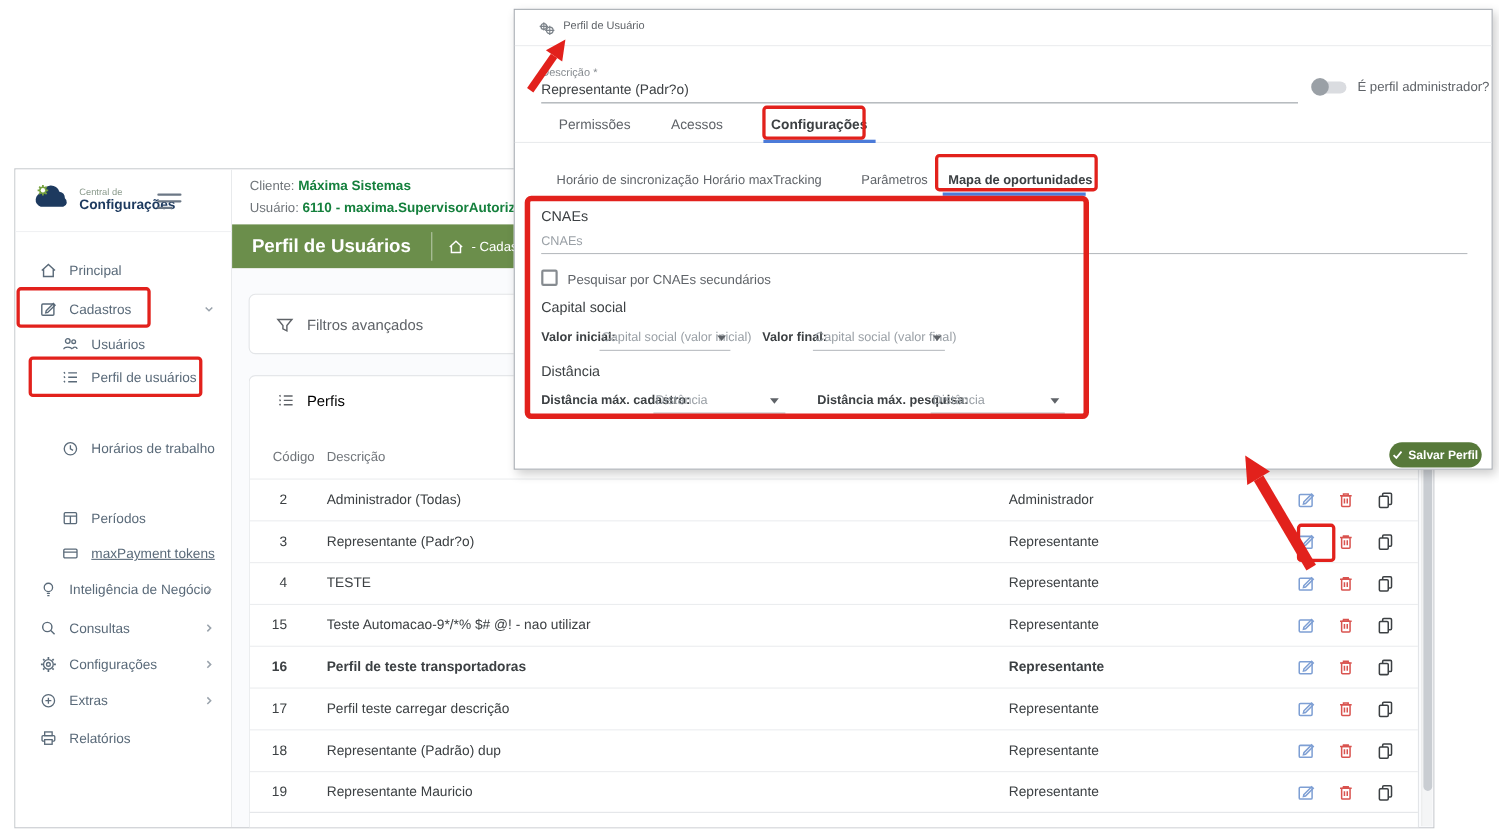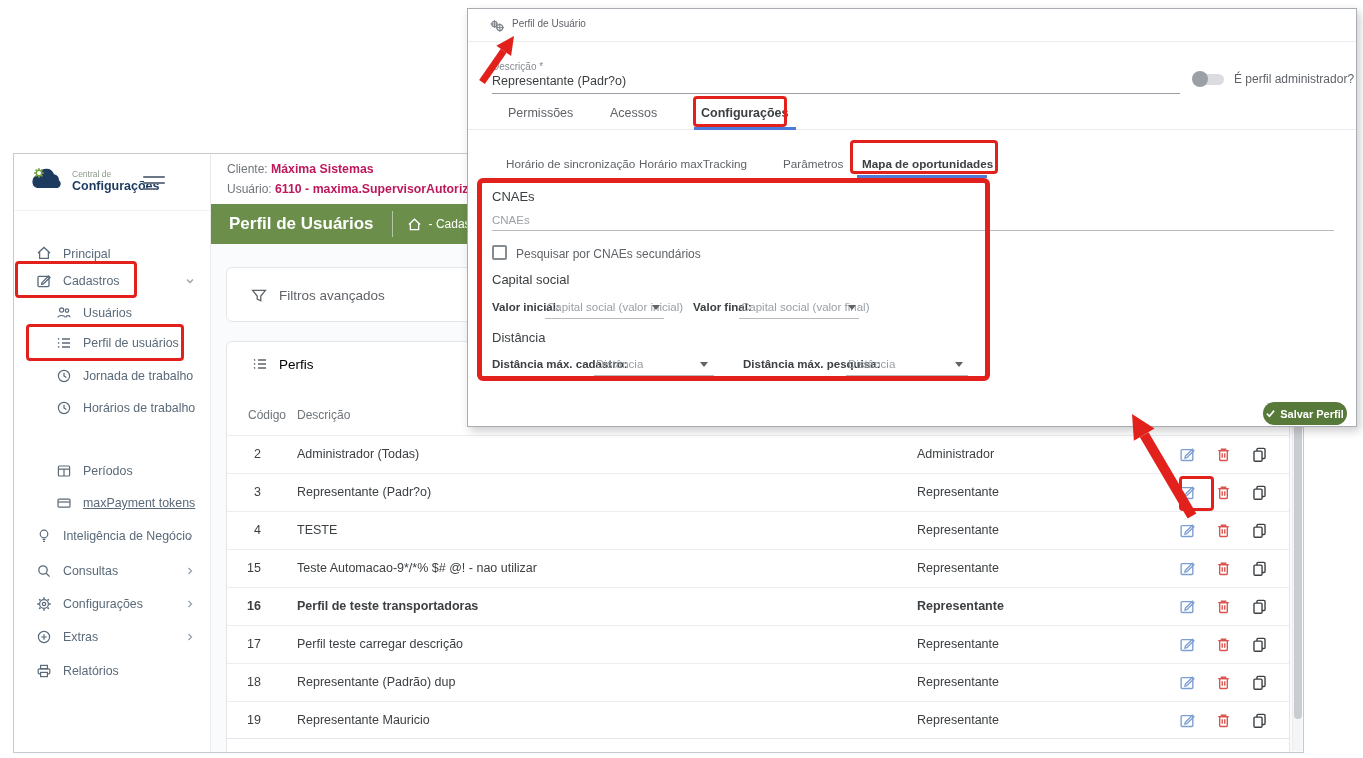--- a/index.html
+++ b/index.html
@@ -23,21 +23,21 @@
   .nav-item { position:absolute; left:0; width:197px; height:30px; display:flex; align-items:center;
               font-size:12.4px; color:#5a6a79; cursor:pointer; }
   .nav-item .nav-icon { width:16px; height:16px; margin-left:22px; margin-right:11px; flex:0 0 16px;
                         color:#5a6a79; }
   .nav-item.sub .nav-icon { margin-left:42px; }
   .nav-chev { position:absolute; right:16px; width:10px; height:10px; color:#9aa3ac; }
 
   
   .hdr { position:absolute; left:197px; top:0; right:0; height:50px; background:#fff; }
   .hdr-line { position:absolute; left:16px; font-size:12px; color:#70757a; white-space:nowrap; }
-  .hdr-line b { color:#be185d; font-size:12.3px; }
+  .hdr-line b { color:#15803d; font-size:12.3px; }
 
   
   .gbar { position:absolute; left:197px; top:50px; right:0; height:40px; background:#6b8e4b;
           display:flex; align-items:center; }
   .gbar-title { margin-left:18px; font-size:17px; font-weight:bold; color:#fff; }
   .gbar-sep { width:1px; height:26px; background:rgba(255,255,255,.5); margin-left:18px; }
   .gbar-home { width:15px; height:15px; margin-left:14px; color:#fff; }
   .gbar-crumb { margin-left:7px; font-size:12px; color:#fff; white-space:nowrap; }
 
   
@@ -139,21 +139,21 @@
       <span class="brand-line1">Central de</span>
       <span class="brand-line2">Configurações</span>
     </div>
     <div class="hamburger">
       <span style="top:0;width:22px;"></span>
         <span style="top:6px;width:22px;"></span>
         <span style="top:12px;width:14px;"></span>
     </div>
     <div class="brand-divider"></div>
 
-    <div class="nav-item" style="top:77px;align-items:flex-end;">
+    <div class="nav-item" style="top:77px;">
       <svg class="nav-icon" viewBox="0 0 16 16" fill="none" stroke="currentColor" stroke-width="1.3">
           <path d="M2 8 L8 2.4 L14 8 M3.6 6.8 V13.4 H12.4 V6.8"></path>
         </svg>
       <span>Principal</span>
     </div>
     <div class="nav-item" style="top:112px;">
       <svg class="nav-icon" viewBox="0 0 16 16" fill="none" stroke="currentColor" stroke-width="1.3">
           <rect x="2" y="3.4" width="11" height="10.2" rx="1"></rect>
           <path d="M6 9.6 L12.6 3 L14 4.4 L7.4 11 L5.6 11.4 Z"></path>
         </svg>
@@ -170,27 +170,20 @@
           <path d="M10 12.3 c.3-2.3 4-2.3 4 0"></path>
         </svg>
       <span>Usuários</span>
     </div>
     <div class="nav-item sub" style="top:174px;">
       <svg class="nav-icon" viewBox="0 0 16 16" fill="none" stroke="currentColor" stroke-width="1.3">
           <path d="M6 4 H14 M6 8 H14 M6 12 H14"></path>
           <path d="M2.2 3.2 L3 4.6 M2.2 7.2 L3 8.6 M2.2 11.2 L3 12.6"></path>
         </svg>
       <span>Perfil de usuários</span>
-    </div>
-    <div class="nav-item sub" style="top:207px;">
-      <svg class="nav-icon" viewBox="0 0 16 16" fill="none" stroke="currentColor" stroke-width="1.2">
-          <circle cx="8" cy="8" r="5.6"></circle>
-          <path d="M8 4.8 V8 L10.4 9.4"></path>
-        </svg>
-      <span>Jornada de trabalho</span>
     </div>
     <div class="nav-item sub" style="top:239px;">
       <svg class="nav-icon" viewBox="0 0 16 16" fill="none" stroke="currentColor" stroke-width="1.2">
           <circle cx="8" cy="8" r="5.6"></circle>
           <path d="M8 4.8 V8 L10.4 9.4"></path>
         </svg>
       <span>Horários de trabalho</span>
     </div>
     <div class="nav-item sub" style="top:302px;">
       <svg class="nav-icon" viewBox="0 0 16 16" fill="none" stroke="currentColor" stroke-width="1.2">

